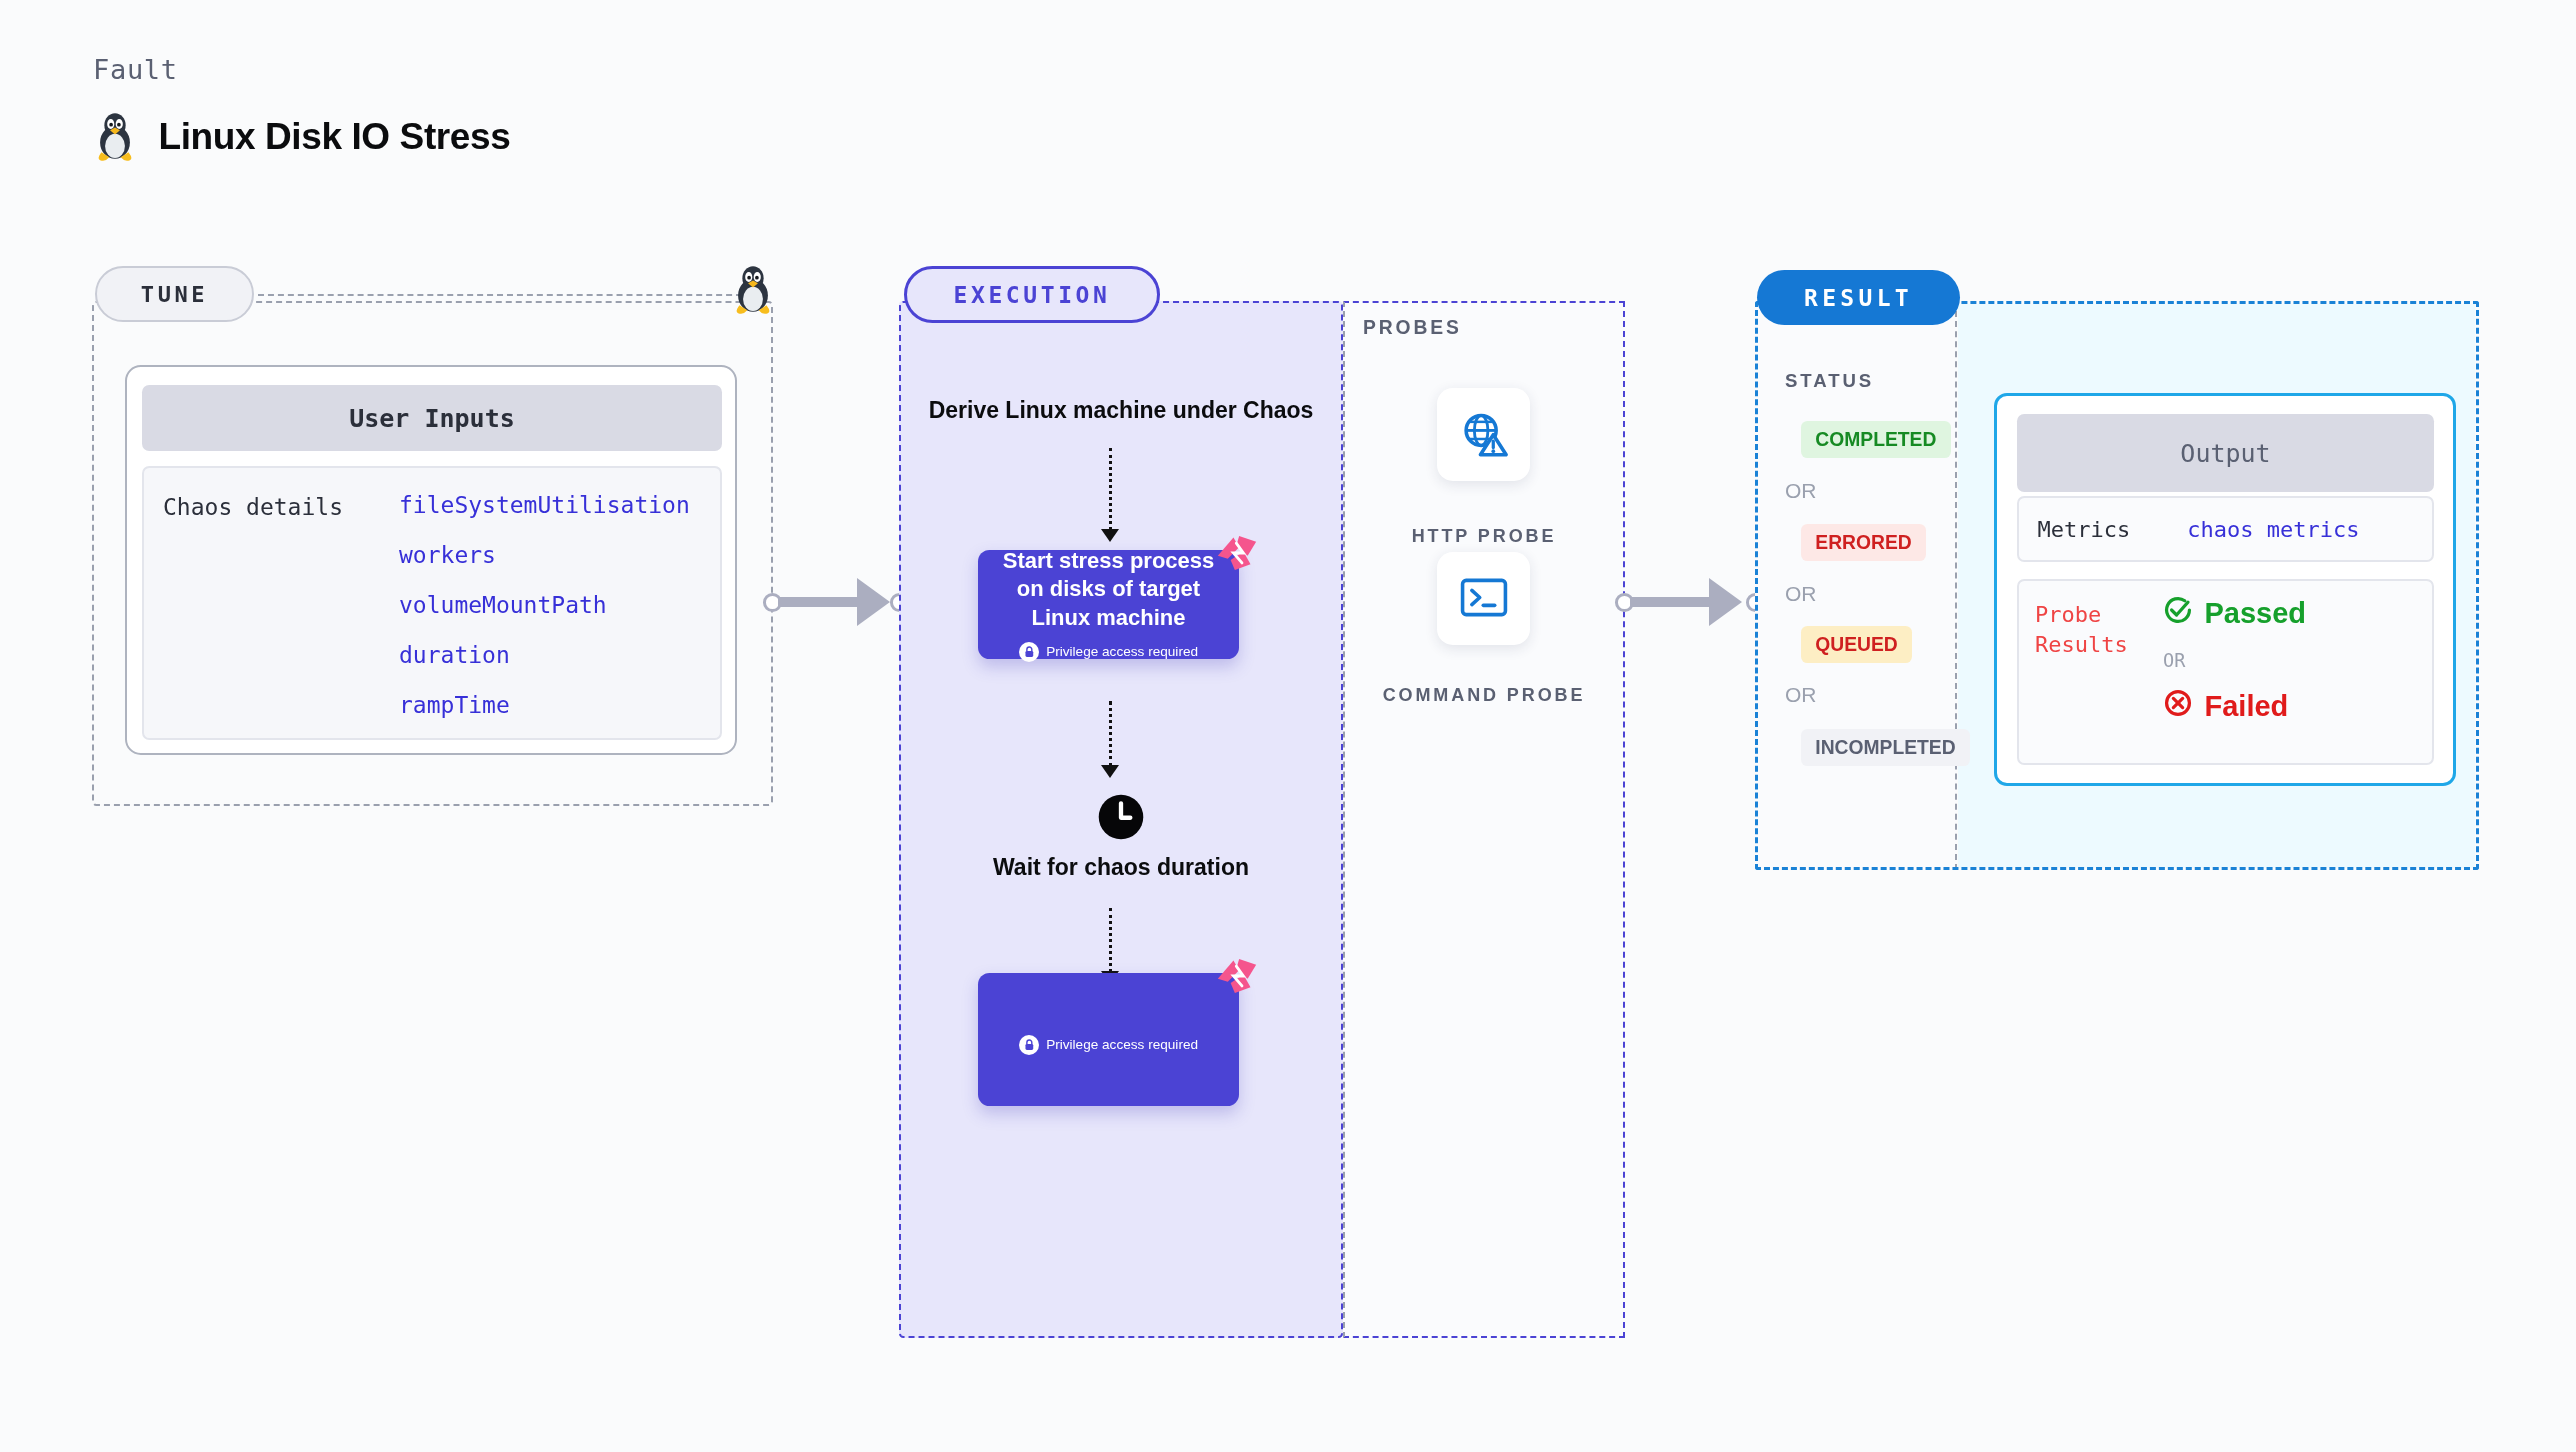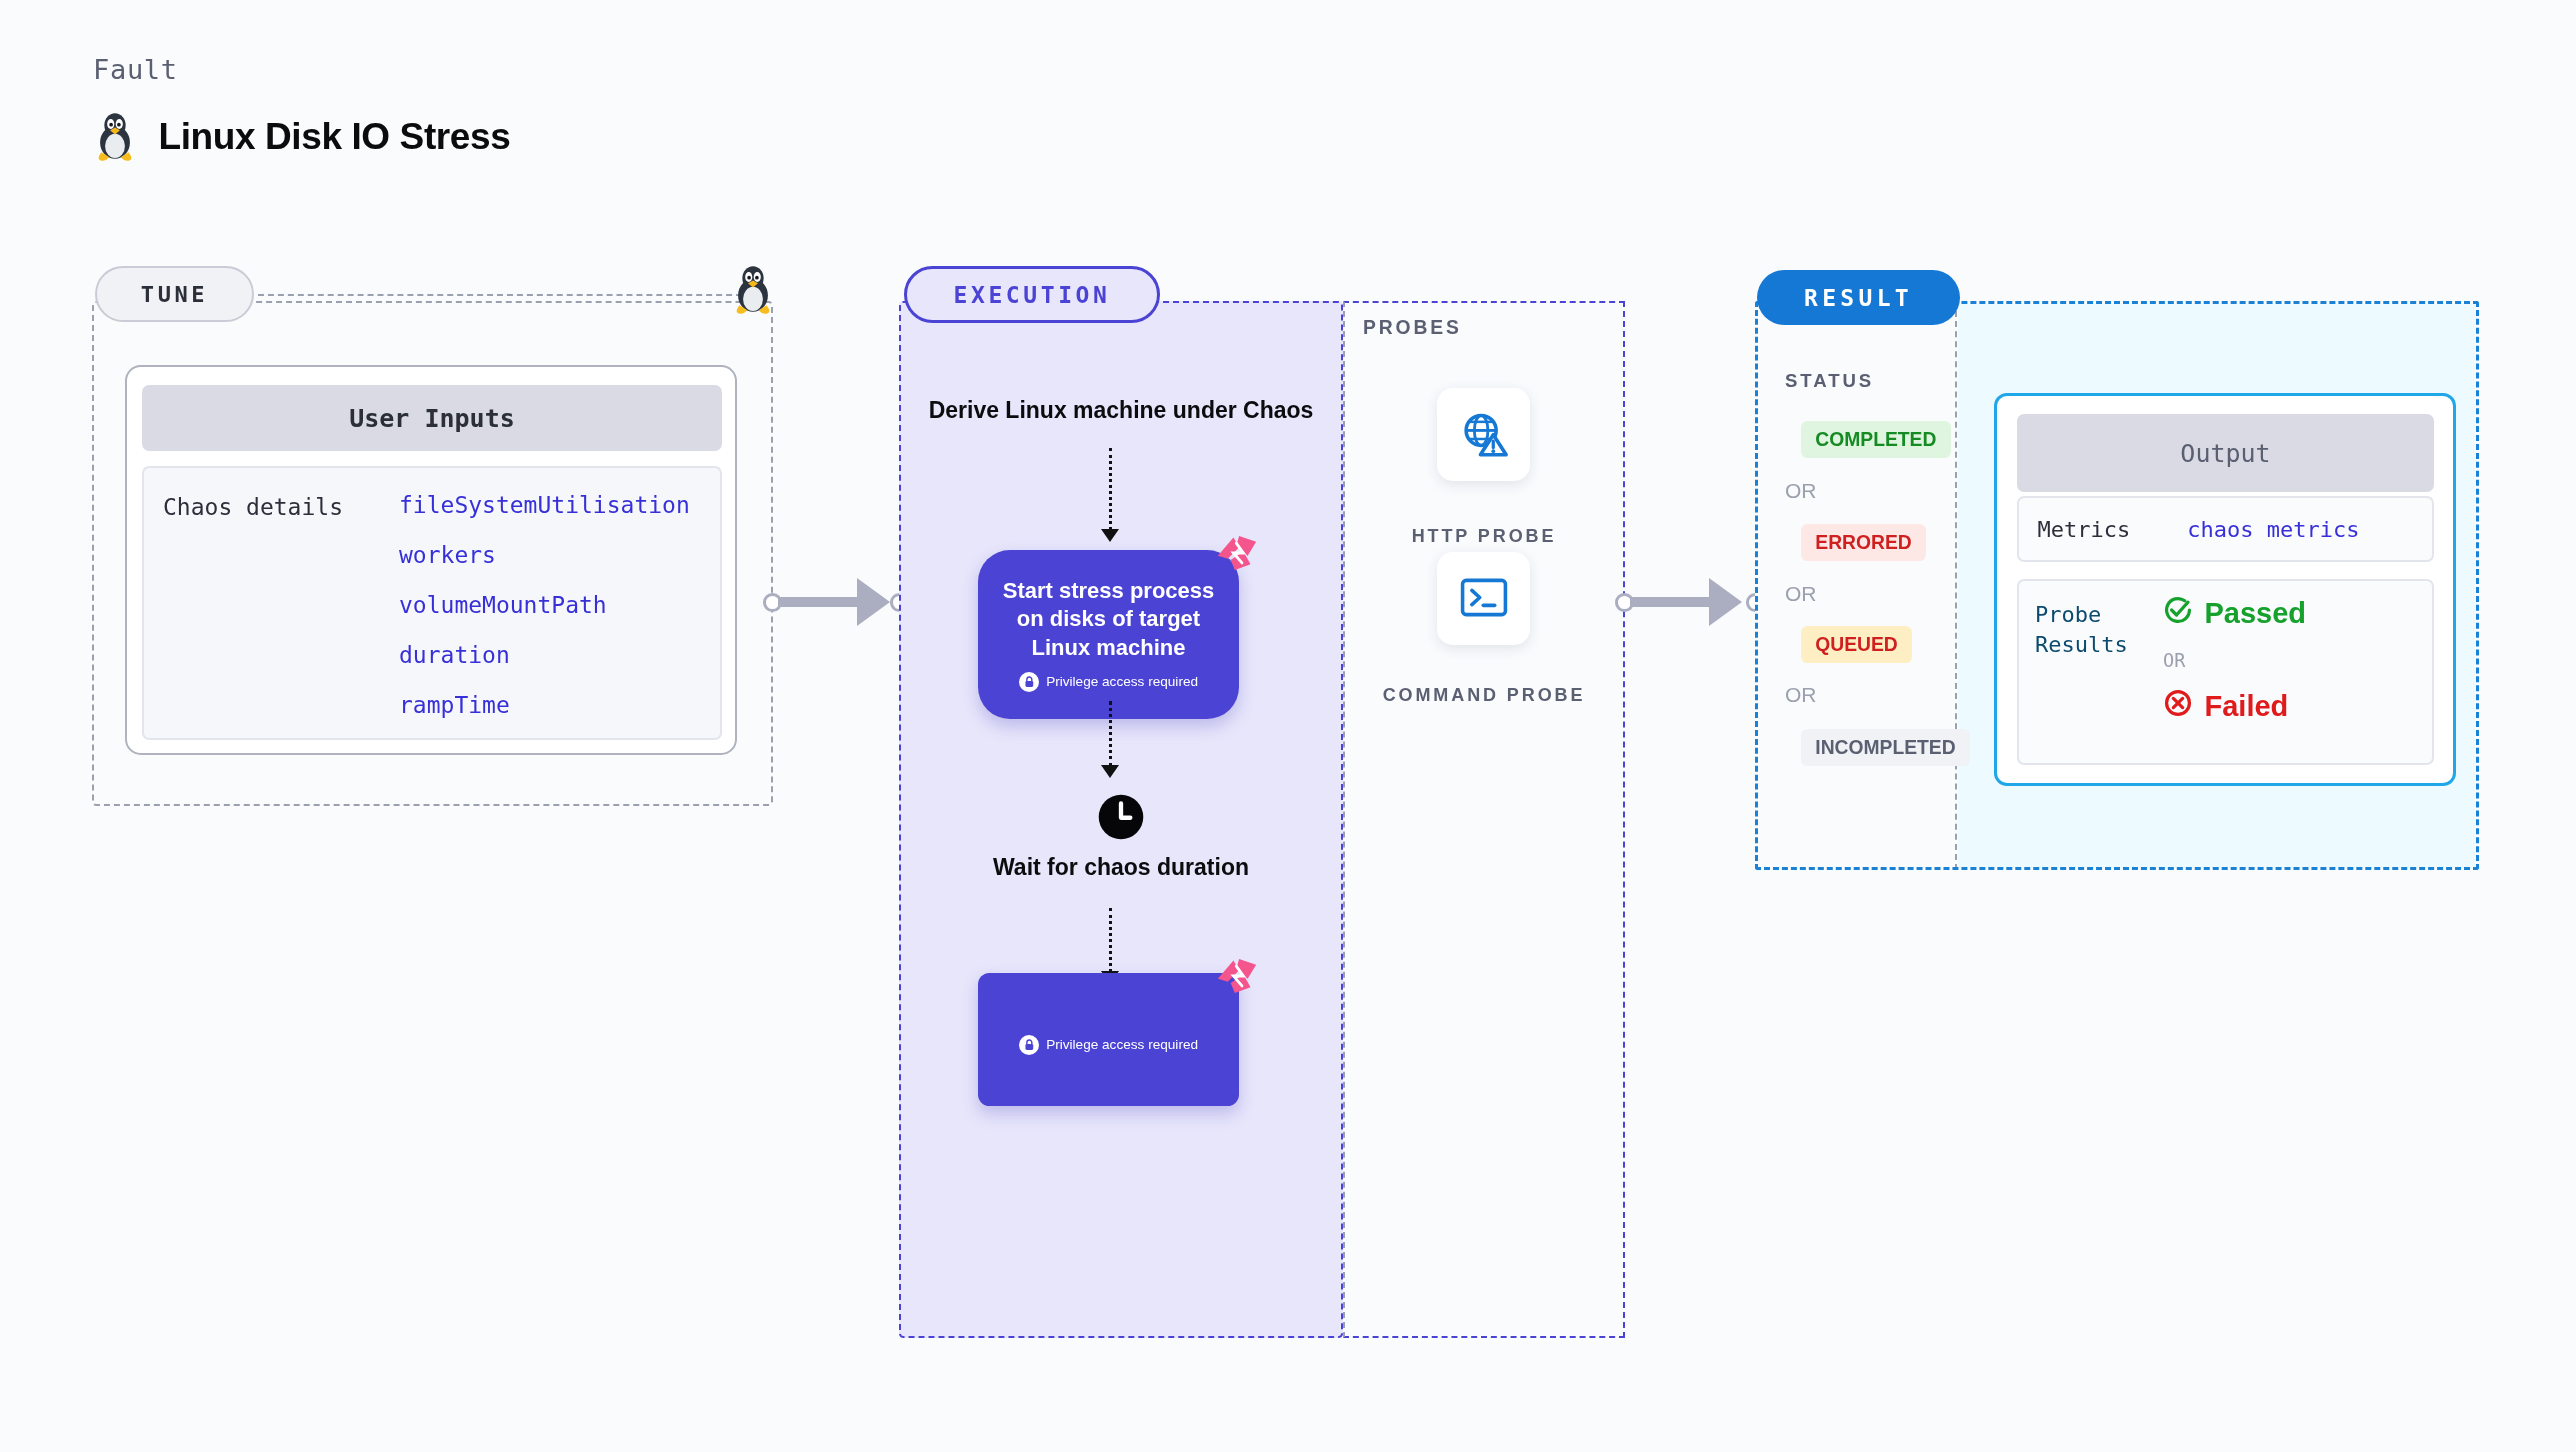--- a/index.html
+++ b/index.html
@@ -90,21 +90,21 @@
               border-radius:7.2px;display:flex;align-items:center;justify-content:center;
               font-family:"DejaVu Sans Mono",monospace;font-size:25px;color:#5a6072;}
   #metrics-box{position:absolute;left:2017px;top:496px;width:417px;height:66px;background:#fafbfd;
                border:2.1px solid #e3e5ec;border-radius:7.2px;box-sizing:border-box;display:flex;
                align-items:center;}
   #metrics-key{margin-left:18.6px;font-family:"DejaVu Sans Mono",monospace;font-size:22px;color:#2b2f3a;}
   #metrics-val{margin-left:57px;font-family:"DejaVu Sans Mono",monospace;font-size:22px;color:#3730d8;}
   #probe-res-box{position:absolute;left:2017px;top:579px;width:417px;height:186px;background:#fafbfd;
                  border:2.1px solid #e3e5ec;border-radius:7.2px;box-sizing:border-box;}
   #probe-res-key{position:absolute;left:2035px;top:600px;font-family:"DejaVu Sans Mono",monospace;
-                 font-size:22px;color:#0c4a6e;line-height:1.35;}
+                 font-size:22px;color:#ef4444;line-height:1.35;}
   .res-row{position:absolute;display:flex;align-items:center;gap:11.5px;font-size:29px;font-weight:bold;}
 
   
   .conn-line{position:absolute;height:10px;background:#abaec0;}
   .conn-head{position:absolute;width:0;height:0;border-top:24px solid transparent;
              border-bottom:24px solid transparent;border-left:33px solid #abaec0;}
   .conn-dot{position:absolute;width:18.6px;height:18.6px;border-radius:50%;background:#fff;
             border:3.6px solid #abaec0;box-sizing:border-box;}
   .dash-h{position:absolute;height:0;border-top:2.9px dashed #9aa0ae;}
 </style>
@@ -166,21 +166,21 @@
 <div class="conn-head" style="left:857px;top:578px;"></div>
 <div class="conn-dot" style="left:890px;top:593px;"></div>
 
 <div class="panel" id="exec-panel"></div>
 <div class="pill" id="exec-pill">EXECUTION</div>
 <div id="derive-text">Derive Linux machine under Chaos</div>
 
 <div class="flow-arrow" style="left:1109px;top:448px;height:82px;"></div>
 <div class="flow-head" style="left:1101px;top:529px;"></div>
 
-<div class="act-box" id="act-start" style="left:978px;top:550px;width:261px;height:169px;border-radius:32px;">
+<div class="act-box" id="act-start" style="left:978px;top:550px;width:261px;height:109px;">
   <span class="litmus">
     <svg width="44" height="40" viewBox="0 0 62 56">
       <path d="M4 32 L26 6 L34 20 L18 36 Z" fill="#f5558d"></path>
       <path d="M34 4 L58 12 L46 32 L30 18 Z" fill="#f5558d"></path>
       <path d="M22 38 L40 26 L50 44 L28 52 Z" fill="#f5558d"></path>
       <path d="M30 14 L40 28 L26 28 L38 42" stroke="#fff" stroke-width="4" fill="none" stroke-linecap="round"></path>
     </svg>
   </span>
   <div class="act-title">Start stress process on disks of target Linux machine</div>
   <div class="priv">

